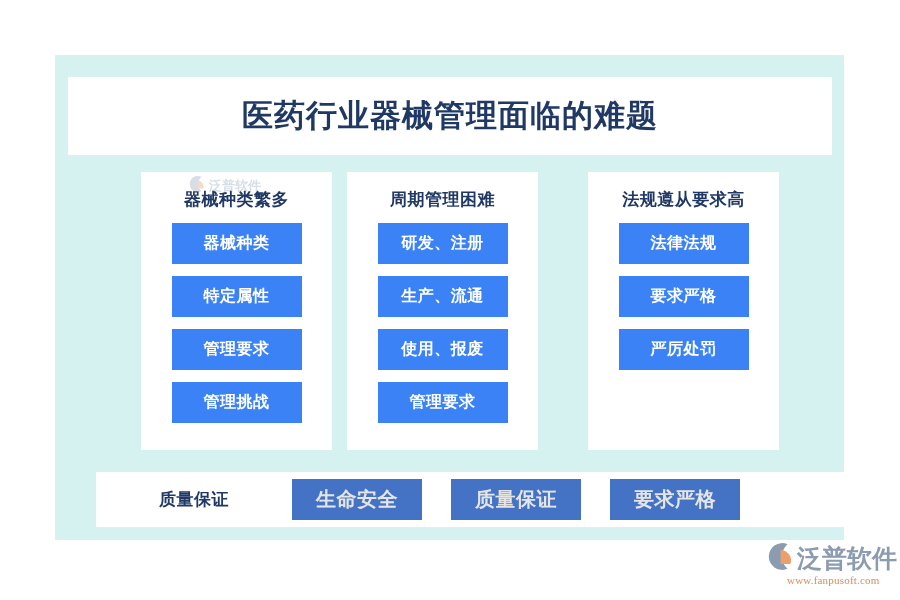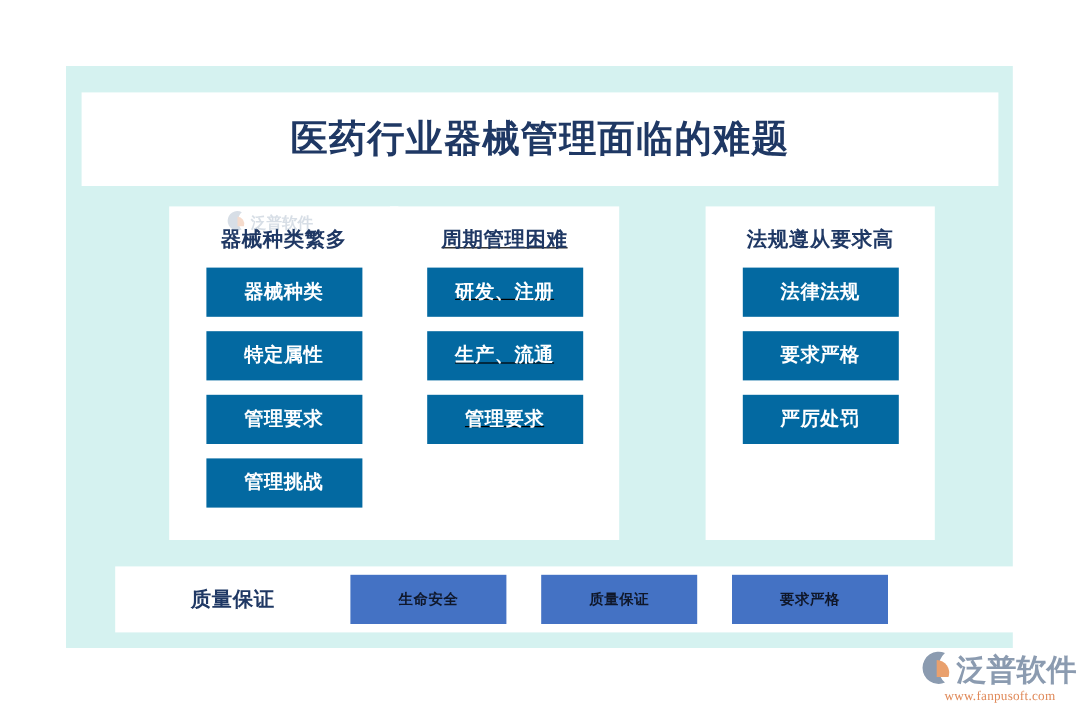--- a/index.html
+++ b/index.html
@@ -48,21 +48,21 @@
 
   
   .column-card {
     position: absolute;
     top: 117px;
     width: 191px;
     height: 278px;
     background: #ffffff;
   }
   #column-0 { left: 41px; margin-left: 45px; }
-  #column-1 { left: 270px; text-decoration: underline; }
+  #column-1 { left: 292px; }
   #column-2 { left: 533px; }
 
   .column-heading {
     margin-top: 16px;
     text-align: center;
     font-size: 17px;
     font-weight: bold;
     color: #1f3864;
     letter-spacing: 0.5px;
     white-space: nowrap;
@@ -70,21 +70,21 @@
   .column-items {
     margin-top: 12px;
     display: flex;
     flex-direction: column;
     align-items: center;
     gap: 12px;
   }
   .item-box {
     width: 130px;
     height: 41px;
-    background: #0369a1;
+    background: #3b82f6;
     color: #ffffff;
     font-size: 16px;
     font-weight: bold;
     display: flex;
     align-items: center;
     justify-content: center;
     letter-spacing: 0.5px;
     white-space: nowrap;
     box-sizing: border-box;
   }
@@ -108,22 +108,22 @@
     font-weight: bold;
     color: #1f3864;
     letter-spacing: 0.5px;
     white-space: nowrap;
   }
   .bottom-item {
     width: 130px;
     height: 41px;
     margin-right: 29px;
     background: #4472c4;
-    color: #0f172a;
-    font-size: 12px;
+    color: #e5e5e5;
+    font-size: 20px;
     font-weight: bold;
     display: flex;
     align-items: center;
     justify-content: center;
     letter-spacing: 0.5px;
     white-space: nowrap;
     box-sizing: border-box;
   }
 
   
@@ -194,20 +194,21 @@
       <div class="item-box">管理要求</div>
       <div class="item-box">管理挑战</div>
     </div>
   </div>
 
   <div class="column-card" id="column-1">
     <div class="column-heading">周期管理困难</div>
     <div class="column-items">
       <div class="item-box">研发、注册</div>
       <div class="item-box">生产、流通</div>
+      <div class="item-box">使用、报废</div>
       <div class="item-box">管理要求</div>
     </div>
   </div>
 
   <div class="column-card" id="column-2">
     <div class="column-heading">法规遵从要求高</div>
     <div class="column-items">
       <div class="item-box">法律法规</div>
       <div class="item-box">要求严格</div>
       <div class="item-box">严厉处罚</div>

